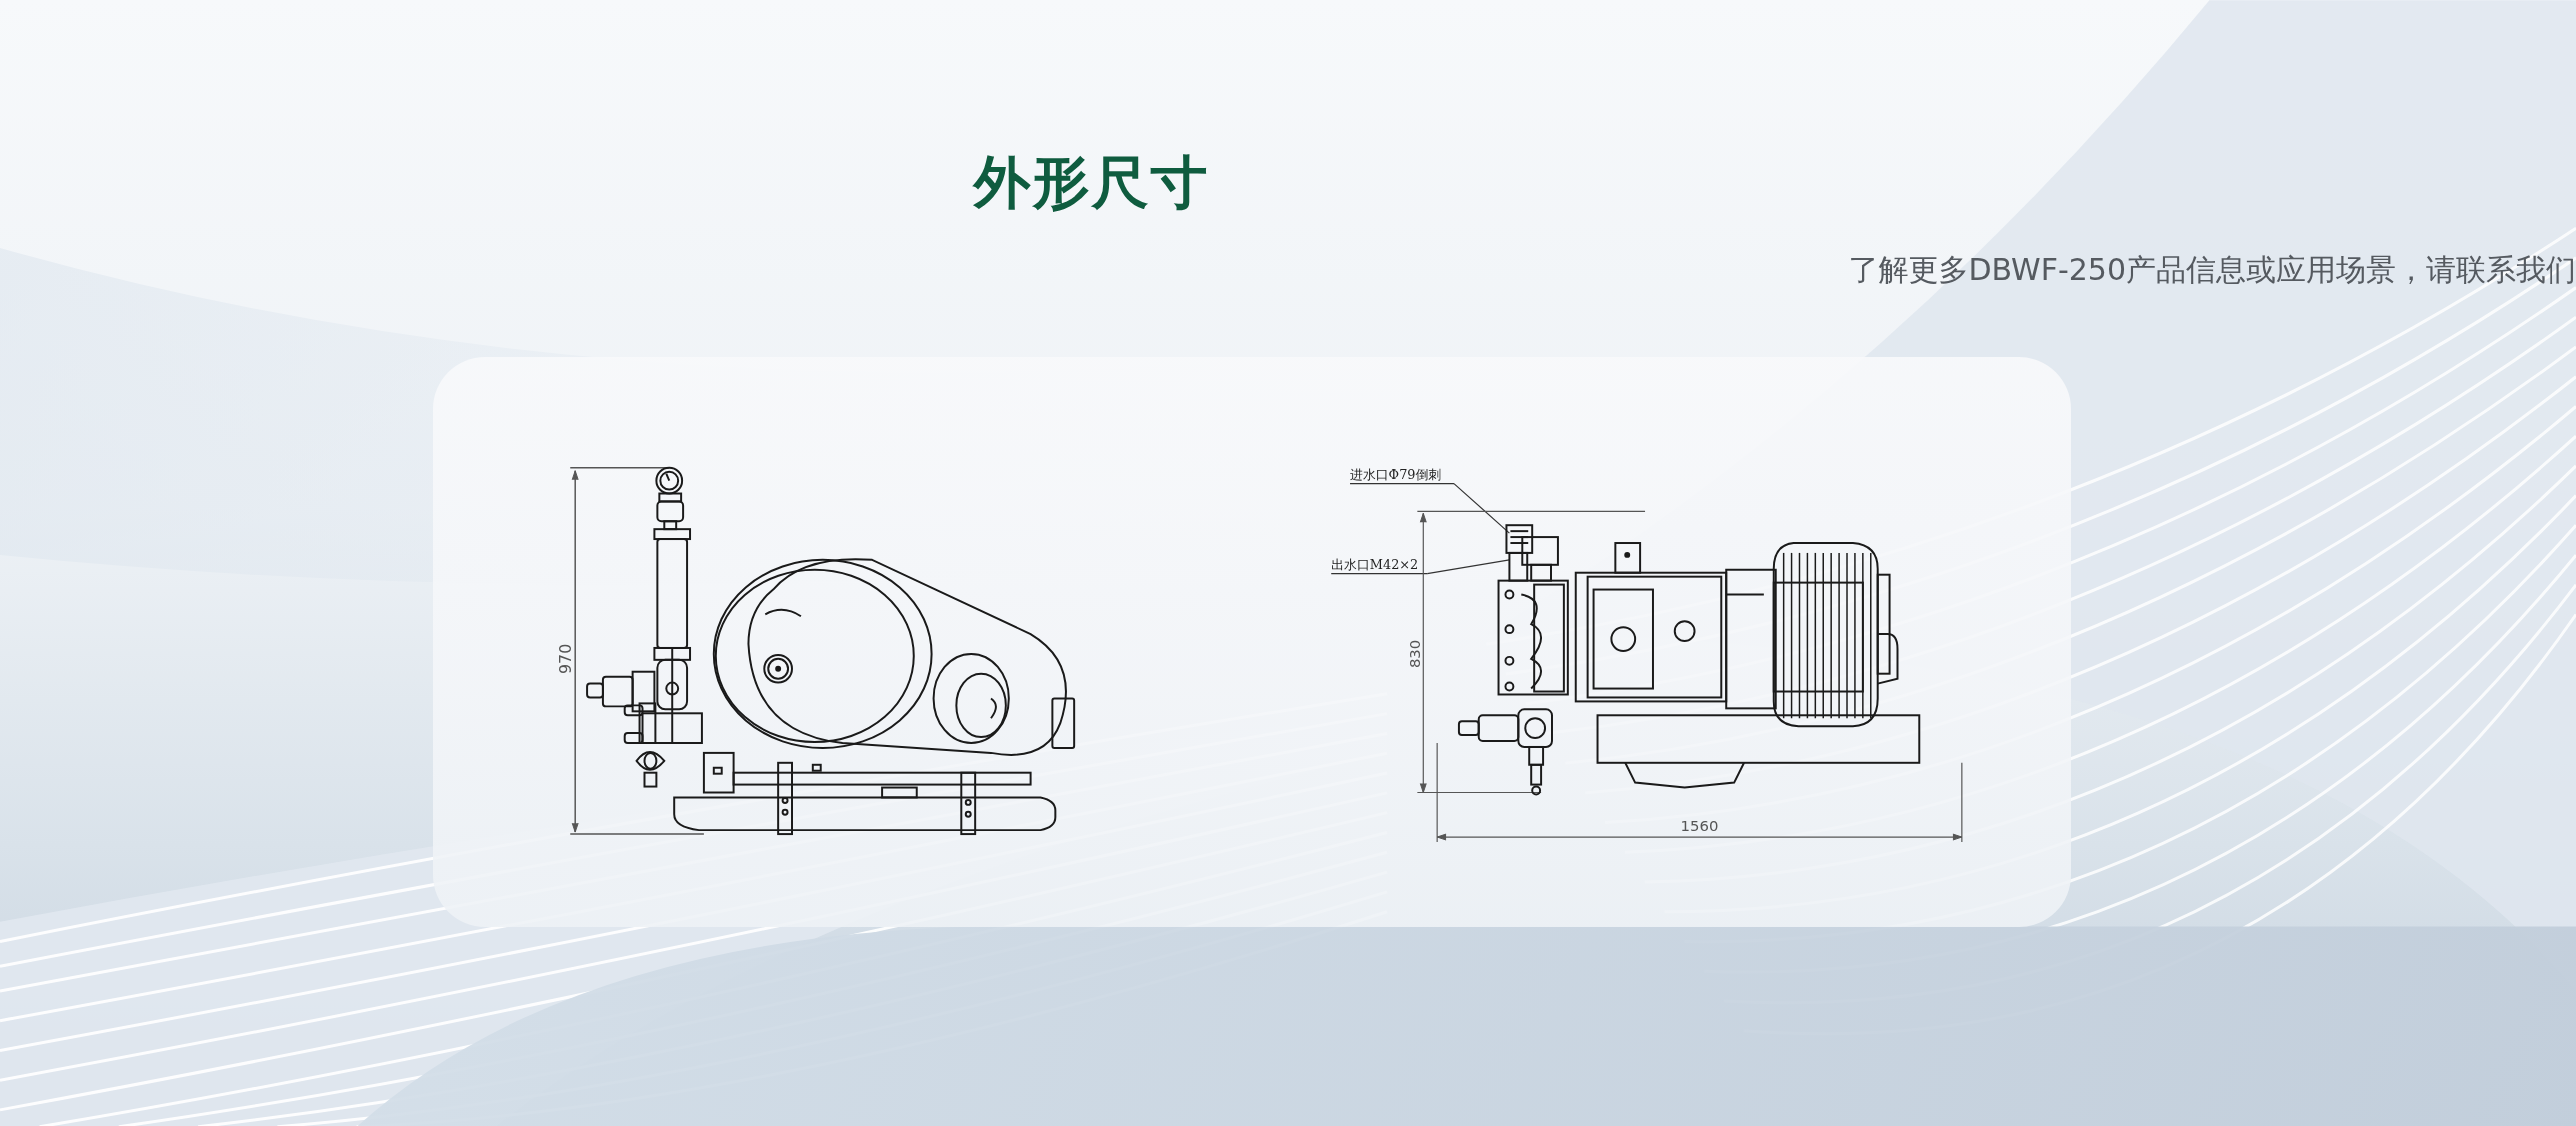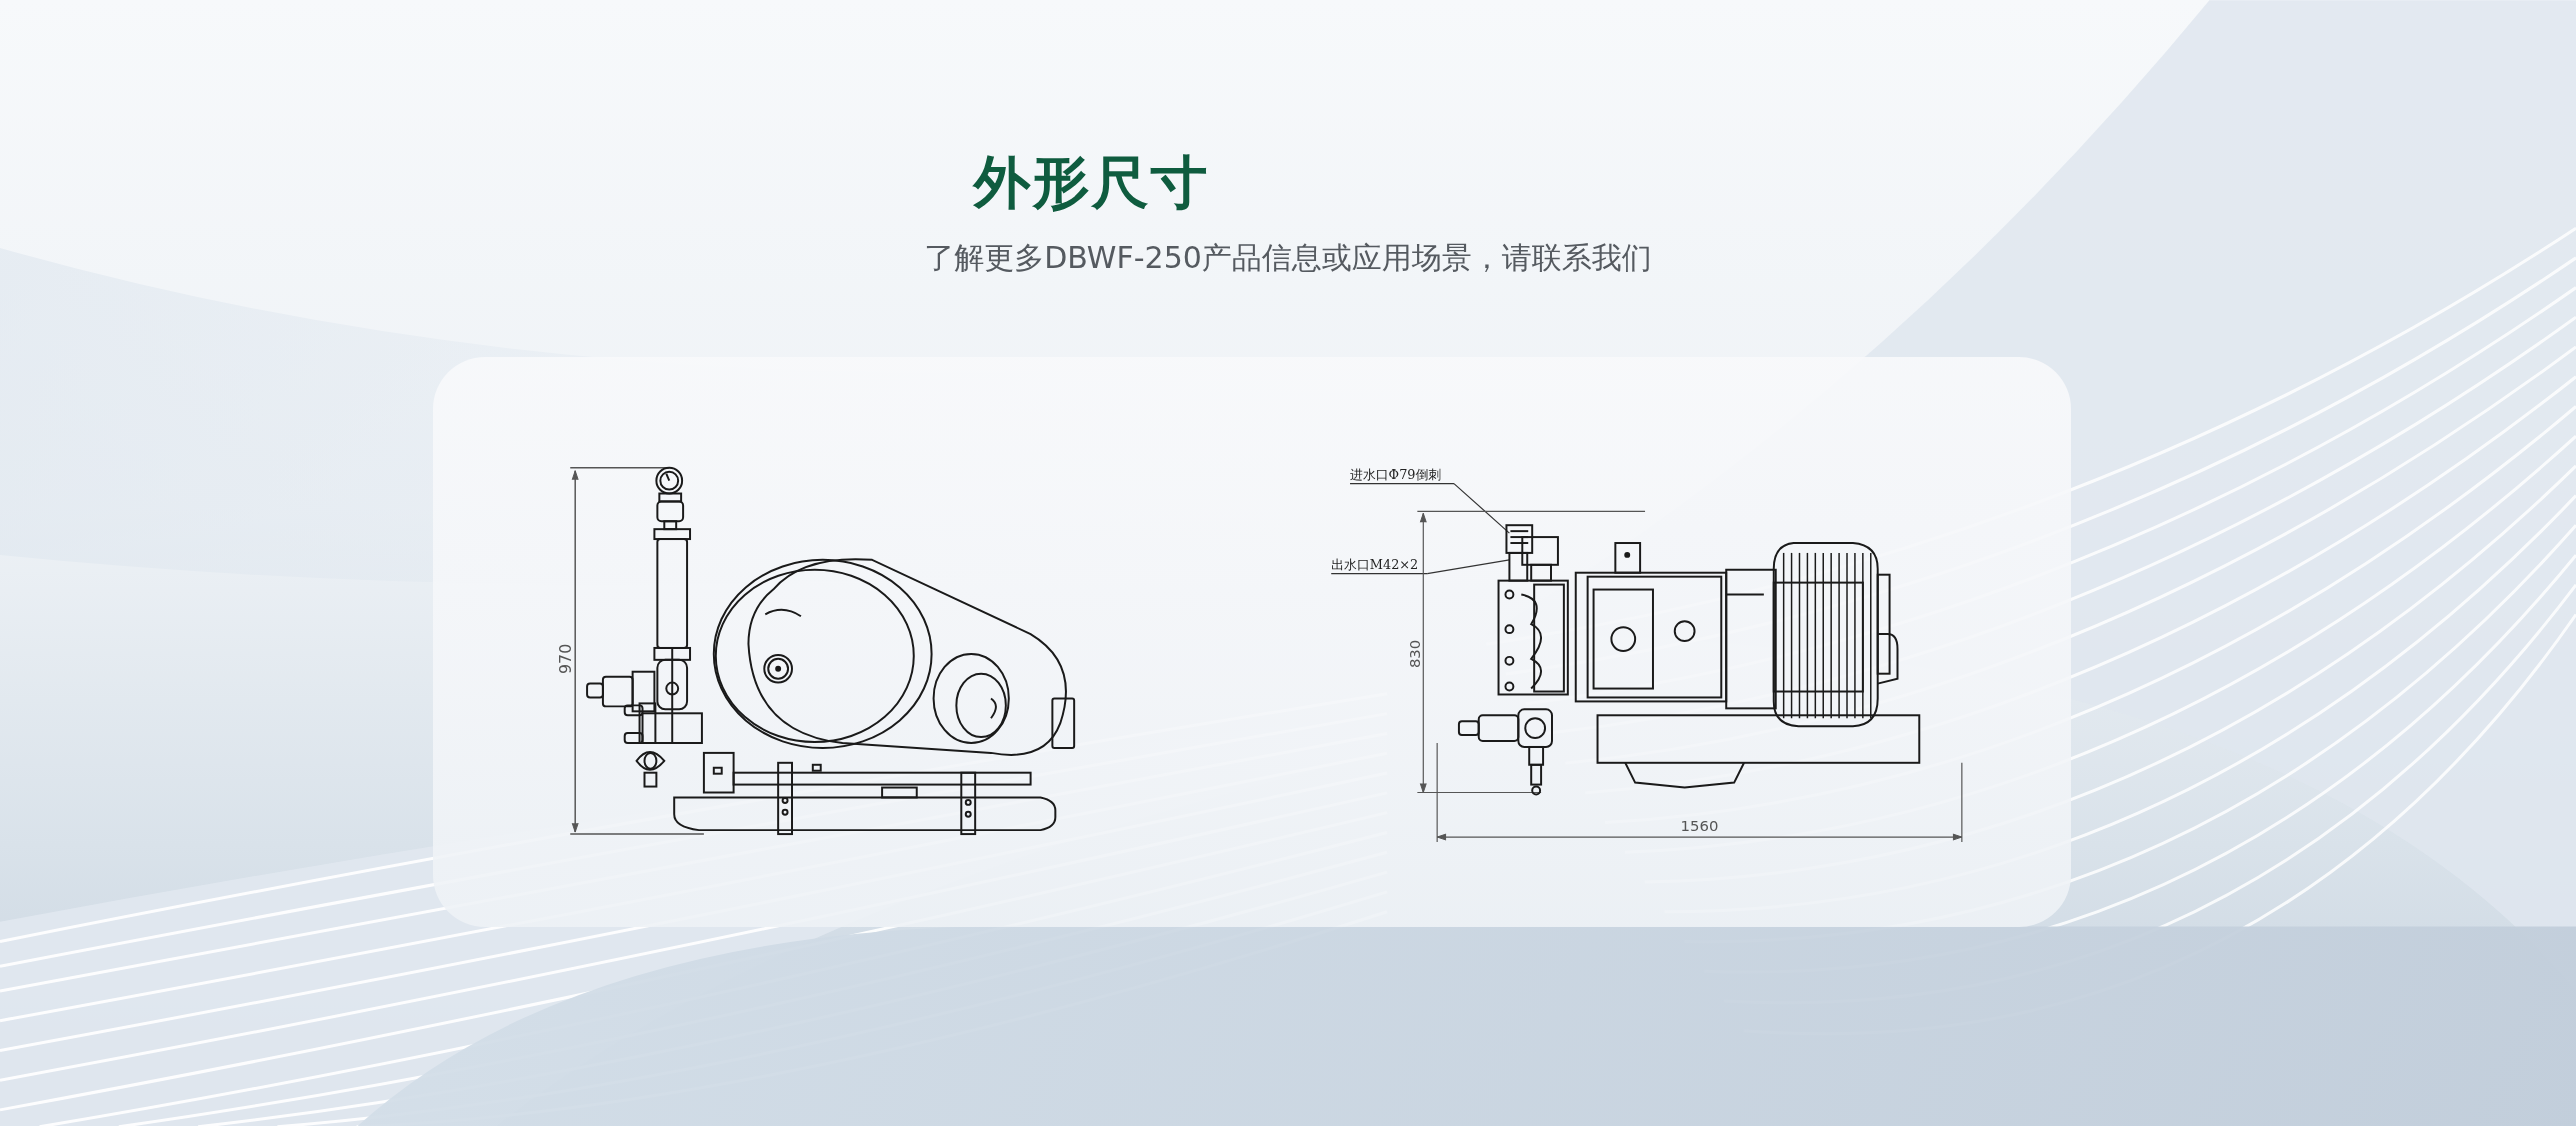--- a/index.html
+++ b/index.html
@@ -8,21 +8,21 @@
     font-family: "DejaVu Sans", "Liberation Sans", sans-serif;
     background: linear-gradient(180deg, #f7f9fb 0%, #eef2f6 45%, #d9e2ea 75%, #c6d2de 100%);
   }
   .bg-svg { position: absolute; left: 0; top: 0; width: 2576px; height: 1127px; }
   .title {
     position: absolute; left: 0; width: 2183px; top: 145px; text-align: center;
     font-size: 57px; font-weight: bold; color: #0f5c3f; letter-spacing: 2px; margin: 0;
     font-family: "DejaVu Sans", sans-serif;
   }
   .subtitle {
-    position: absolute; left: 0; width: 2576px; top: 238px; text-align: center;
+    position: absolute; left: 0; width: 2576px; top: 250px; text-align: right;
     font-size: 30px; color: #555a60; margin: 0;
     font-family: "DejaVu Sans", sans-serif;
   }
   .card {
     position: absolute; left: 433px; top: 357px; width: 1638px; height: 570px;
     border-radius: 52px;
     background: linear-gradient(180deg, rgba(248,249,251,0.92) 0%, rgba(244,246,249,0.88) 60%, rgba(238,242,246,0.9) 100%);
   }
   .drawing { position: absolute; }
   .dim-label { font-family: "DejaVu Sans", sans-serif; fill: #555; }

